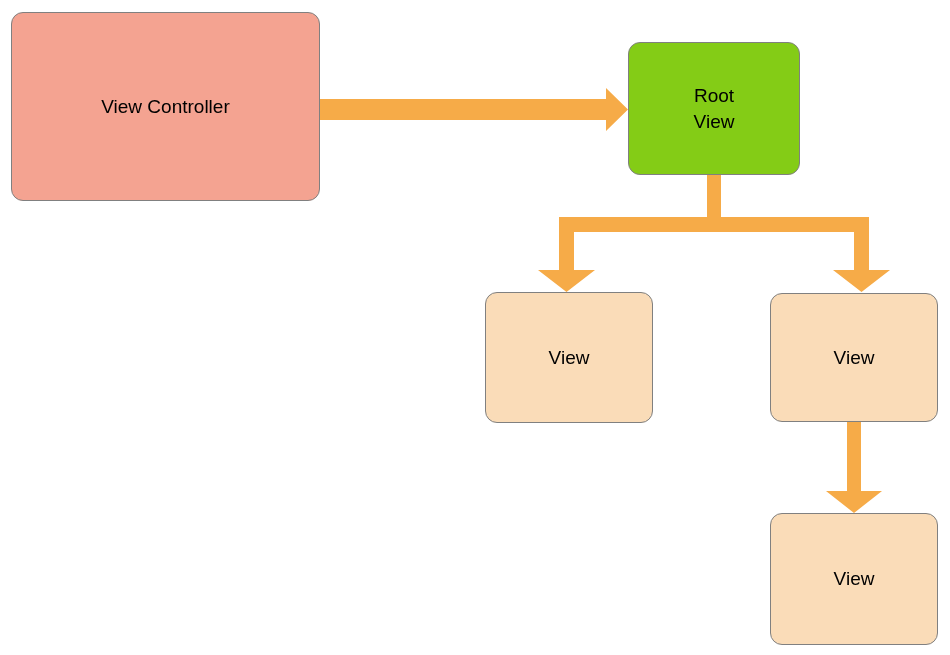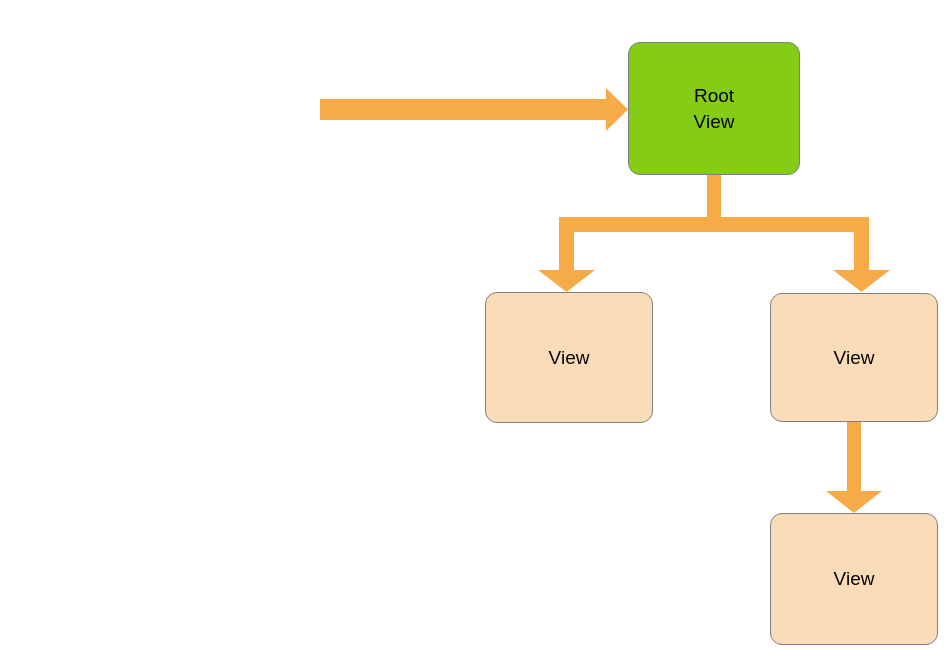--- a/index.html
+++ b/index.html
@@ -124,20 +124,23 @@
     <path fill="#F6AB48" d="M 847 422
              L 861 422
              L 861 491
              L 882 491
              L 854 513
              L 826 491
              L 847 491
              Z"></path>
   </svg>
 
+  <div class="node" id="node-view-controller" style="background:#F4A391;">
+    <span class="node-label">View Controller</span>
+  </div>
 
   <div class="node" id="node-root-view" style="background:#84cc16;">
     <span class="node-label">Root
 View</span>
   </div>
 
   <div class="node" id="node-view-left" style="background:#FADCB8;">
     <span class="node-label">View</span>
   </div>
 

